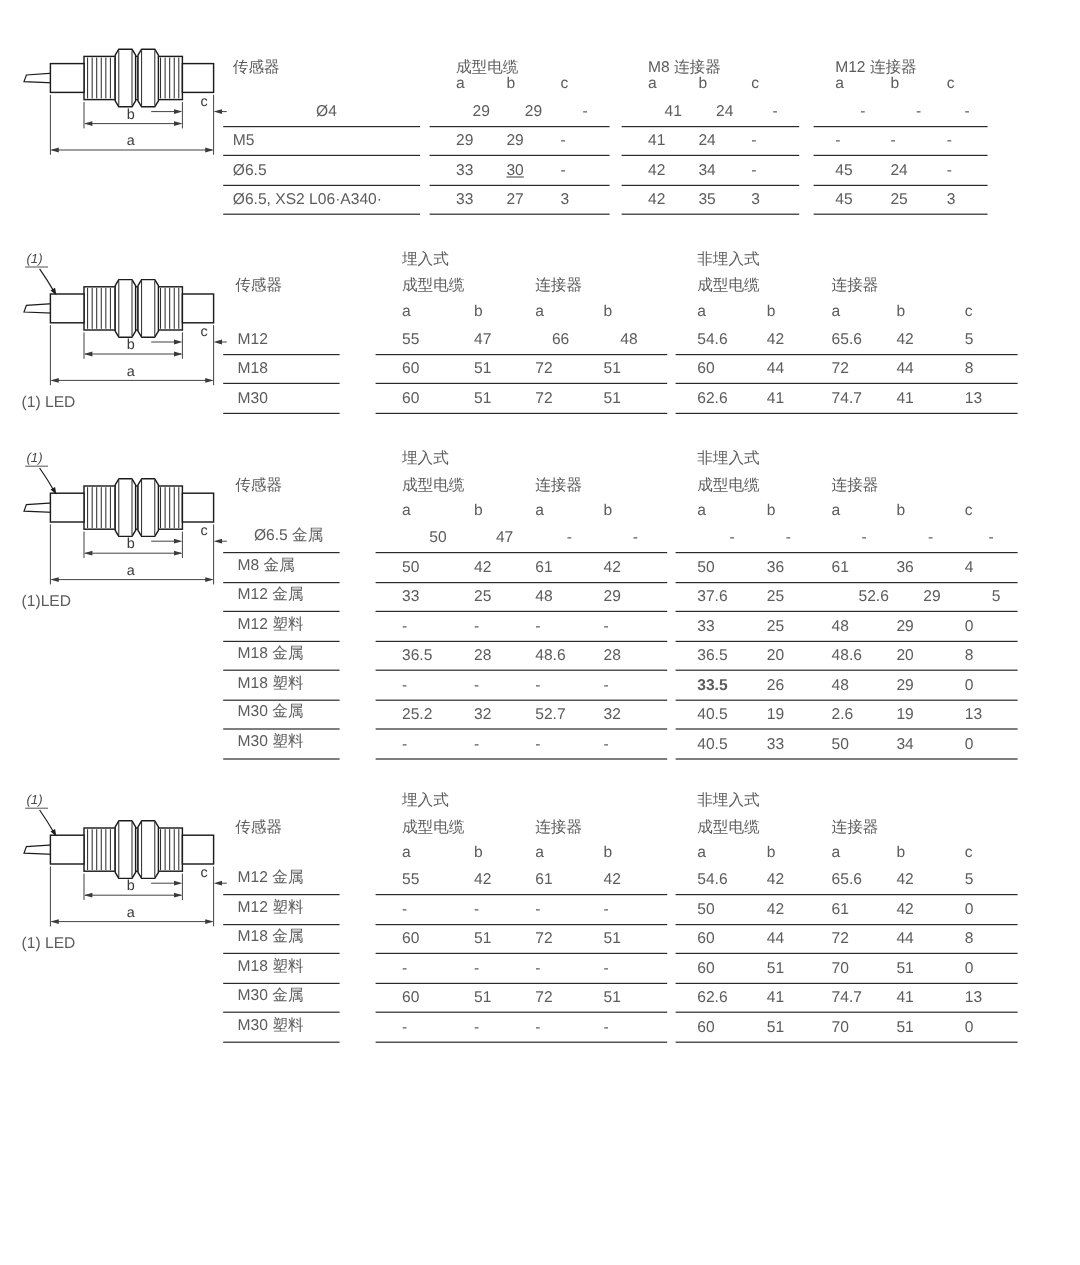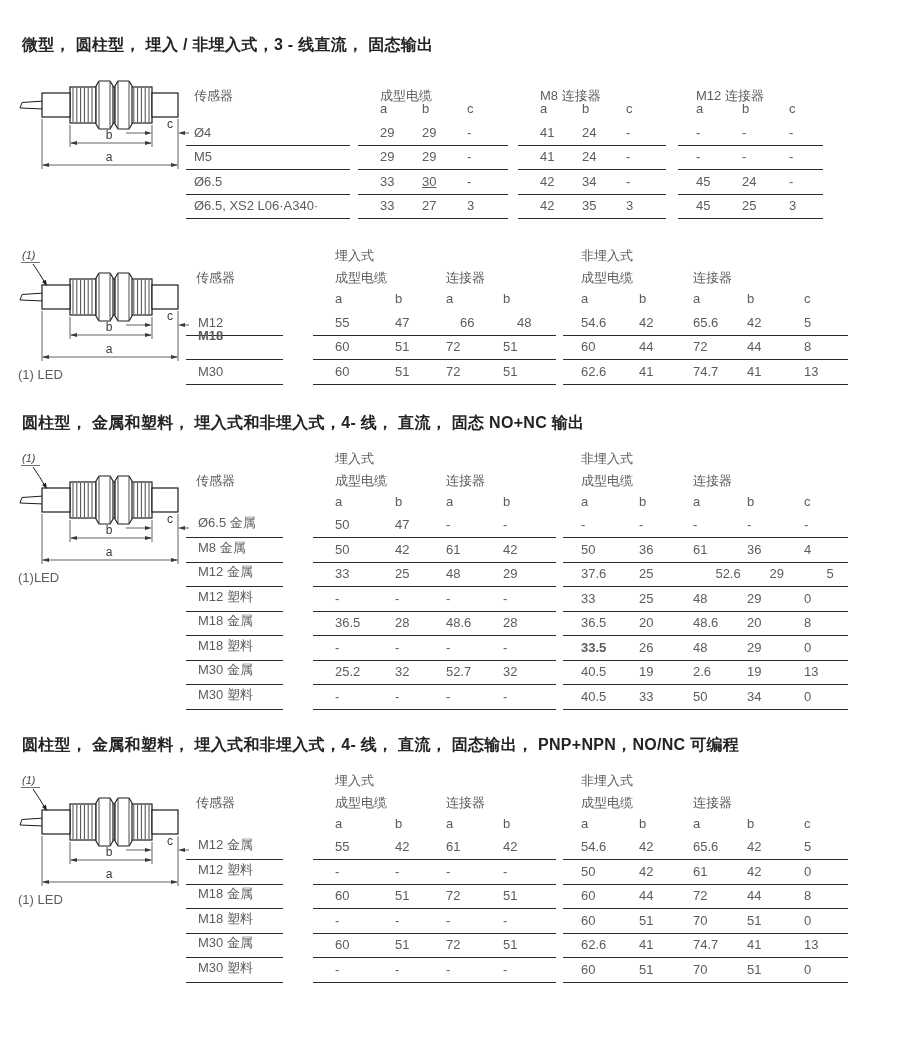--- a/index.html
+++ b/index.html
@@ -22,21 +22,20 @@
   .bline{border-bottom:1px solid #2a2a2a;}
   .sub{display:flex;align-items:flex-end;box-sizing:border-box;height:100%;}
   .num{white-space:nowrap;}
 </style>
 </head>
 <body>
 
 <div class="page">
 
   <section style="margin-top:0;">
-    <h2 class="sec-title">微型， 圆柱型， 埋入 / 非埋入式，3 - 线直流， 固态输出</h2>
     <div class="sec-body">
       <div class="diagram-col">
         <svg width="176" height="98" viewBox="0 20 176 98">
             <rect x="56" y="32" width="82" height="36" fill="#fff" stroke="#1c1c1c" stroke-width="1.2"></rect>
             <line x1="59" y1="33" x2="59" y2="67" stroke="#1c1c1c" stroke-width="0.8"></line>
             <line x1="62.8" y1="33" x2="62.8" y2="67" stroke="#1c1c1c" stroke-width="0.8"></line>
             <line x1="66.6" y1="33" x2="66.6" y2="67" stroke="#1c1c1c" stroke-width="0.8"></line>
             <line x1="70.39999999999999" y1="33" x2="70.39999999999999" y2="67" stroke="#1c1c1c" stroke-width="0.8"></line>
             <line x1="74.19999999999999" y1="33" x2="74.19999999999999" y2="67" stroke="#1c1c1c" stroke-width="0.8"></line>
             <line x1="77.99999999999999" y1="33" x2="77.99999999999999" y2="67" stroke="#1c1c1c" stroke-width="0.8"></line>
@@ -108,21 +107,21 @@
               <div class="cell num" style="width: 44px; padding-bottom: 5px;">b</div>
               <div class="cell num" style="flex: 1 1 0%; padding-bottom: 5px;">c</div>
             </div>
             <div class="cell" style="width: 12px;"></div>
             <div class="sub" style="width: 145px; padding-left: 18px;">
               <div class="cell num" style="width: 46px; padding-bottom: 5px;">a</div>
               <div class="cell num" style="width: 47px; padding-bottom: 5px;">b</div>
               <div class="cell num" style="flex: 1 1 0%; padding-bottom: 5px;">c</div>
             </div>
           </div>
-          <div class="trow" style="height: 24.5px;">
+          <div class="trow" style="height: 24.5px; text-align: center;">
             <div class="cell bline" style="width: 164px; padding-left: 8px; padding-bottom: 5px;">Ø4</div>
             <div class="cell" style="width: 8px;"></div>
             <div class="sub bline" style="width: 150px; padding-left: 22px;">
               <div class="cell num" style="width: 42px; padding-bottom: 5px;">29</div>
               <div class="cell num" style="width: 45px; padding-bottom: 5px;">29</div>
               <div class="cell num" style="flex: 1 1 0%; padding-bottom: 5px;">-</div>
             </div>
             <div class="cell" style="width: 10px;"></div>
             <div class="sub bline" style="width: 148px; padding-left: 22px;">
               <div class="cell num" style="width: 42px; padding-bottom: 5px;">41</div>
@@ -329,21 +328,21 @@
                 <div class="cell num" style="flex: 1 1 0%; padding-bottom: 5px;">42</div>
               </div>
               <div class="sub" style="width: 173px; padding-left: 18px;">
                 <div class="cell num" style="width: 54px; padding-bottom: 5px;">65.6</div>
                 <div class="cell num" style="width: 57px; padding-bottom: 5px;">42</div>
                 <div class="cell num" style="flex: 1 1 0%; padding-bottom: 5px;">5</div>
               </div>
             </div>
           </div>
           <div class="trow" style="height: 24.5px;">
-            <div class="cell bline" style="width: 97px; padding-left: 12px; padding-bottom: 16px; font-weight: bold;">M18</div>
+            <div class="cell bline" style="width: 97px; padding-left: 12px; padding-bottom: 5px;">M18</div>
             <div class="cell" style="width: 30px;"></div>
             <div class="sub bline" style="width: 243px;">
               <div class="sub" style="width: 133px; padding-left: 22px;">
                 <div class="cell num" style="width: 60px; padding-bottom: 5px;">60</div>
                 <div class="cell num" style="flex: 1 1 0%; padding-bottom: 5px;">51</div>
               </div>
               <div class="sub" style="width: 110px; padding-left: 0px;">
                 <div class="cell num" style="width: 57px; padding-bottom: 5px;">72</div>
                 <div class="cell num" style="flex: 1 1 0%; padding-bottom: 5px;">51</div>
               </div>
@@ -385,21 +384,20 @@
                 <div class="cell num" style="width: 57px; padding-bottom: 5px;">41</div>
                 <div class="cell num" style="flex: 1 1 0%; padding-bottom: 5px;">13</div>
               </div>
             </div>
           </div>
         </div>
     </div>
   </section>
 
   <section style="margin-top:28px;">
-    <h2 class="sec-title" style="margin-bottom:17px;">圆柱型， 金属和塑料， 埋入式和非埋入式，4- 线， 直流， 固态 NO+NC 输出</h2>
     <div class="sec-body">
       <div class="diagram-col">
         <svg width="176" height="118" viewBox="0 0 176 118">
             <rect x="56" y="32" width="82" height="36" fill="#fff" stroke="#1c1c1c" stroke-width="1.2"></rect>
             <line x1="59" y1="33" x2="59" y2="67" stroke="#1c1c1c" stroke-width="0.8"></line>
             <line x1="62.8" y1="33" x2="62.8" y2="67" stroke="#1c1c1c" stroke-width="0.8"></line>
             <line x1="66.6" y1="33" x2="66.6" y2="67" stroke="#1c1c1c" stroke-width="0.8"></line>
             <line x1="70.39999999999999" y1="33" x2="70.39999999999999" y2="67" stroke="#1c1c1c" stroke-width="0.8"></line>
             <line x1="74.19999999999999" y1="33" x2="74.19999999999999" y2="67" stroke="#1c1c1c" stroke-width="0.8"></line>
             <line x1="77.99999999999999" y1="33" x2="77.99999999999999" y2="67" stroke="#1c1c1c" stroke-width="0.8"></line>
@@ -491,21 +489,21 @@
                 <div class="cell num" style="width: 58px; padding-bottom: 5px;">a</div>
                 <div class="cell num" style="flex: 1 1 0%; padding-bottom: 5px;">b</div>
               </div>
               <div class="sub" style="width: 173px; padding-left: 18px;">
                 <div class="cell num" style="width: 54px; padding-bottom: 5px;">a</div>
                 <div class="cell num" style="width: 57px; padding-bottom: 5px;">b</div>
                 <div class="cell num" style="flex: 1 1 0%; padding-bottom: 5px;">c</div>
               </div>
             </div>
           </div>
-          <div class="trow" style="height: 24.5px;">
+          <div class="trow" style="height: 24.5px; text-align: center;">
             <div class="cell bline" style="width: 97px; padding-left: 12px; padding-bottom: 5px;">Ø6.5 金属</div>
             <div class="cell" style="width: 30px;"></div>
             <div class="sub bline" style="width: 243px;">
               <div class="sub" style="width: 133px; padding-left: 22px;">
                 <div class="cell num" style="width: 60px; padding-bottom: 5px;">50</div>
                 <div class="cell num" style="flex: 1 1 0%; padding-bottom: 5px;">47</div>
               </div>
               <div class="sub" style="width: 110px; padding-left: 0px;">
                 <div class="cell num" style="width: 57px; padding-bottom: 5px;">-</div>
                 <div class="cell num" style="flex: 1 1 0%; padding-bottom: 5px;">-</div>
@@ -704,21 +702,20 @@
                 <div class="cell num" style="width: 57px; padding-bottom: 5px;">34</div>
                 <div class="cell num" style="flex: 1 1 0%; padding-bottom: 5px;">0</div>
               </div>
             </div>
           </div>
         </div>
     </div>
   </section>
 
   <section style="margin-top:25px;">
-    <h2 class="sec-title" style="margin-bottom:17px;">圆柱型， 金属和塑料， 埋入式和非埋入式，4- 线， 直流， 固态输出， PNP+NPN，NO/NC 可编程</h2>
     <div class="sec-body">
       <div class="diagram-col">
         <svg width="176" height="118" viewBox="0 0 176 118">
             <rect x="56" y="32" width="82" height="36" fill="#fff" stroke="#1c1c1c" stroke-width="1.2"></rect>
             <line x1="59" y1="33" x2="59" y2="67" stroke="#1c1c1c" stroke-width="0.8"></line>
             <line x1="62.8" y1="33" x2="62.8" y2="67" stroke="#1c1c1c" stroke-width="0.8"></line>
             <line x1="66.6" y1="33" x2="66.6" y2="67" stroke="#1c1c1c" stroke-width="0.8"></line>
             <line x1="70.39999999999999" y1="33" x2="70.39999999999999" y2="67" stroke="#1c1c1c" stroke-width="0.8"></line>
             <line x1="74.19999999999999" y1="33" x2="74.19999999999999" y2="67" stroke="#1c1c1c" stroke-width="0.8"></line>
             <line x1="77.99999999999999" y1="33" x2="77.99999999999999" y2="67" stroke="#1c1c1c" stroke-width="0.8"></line>

